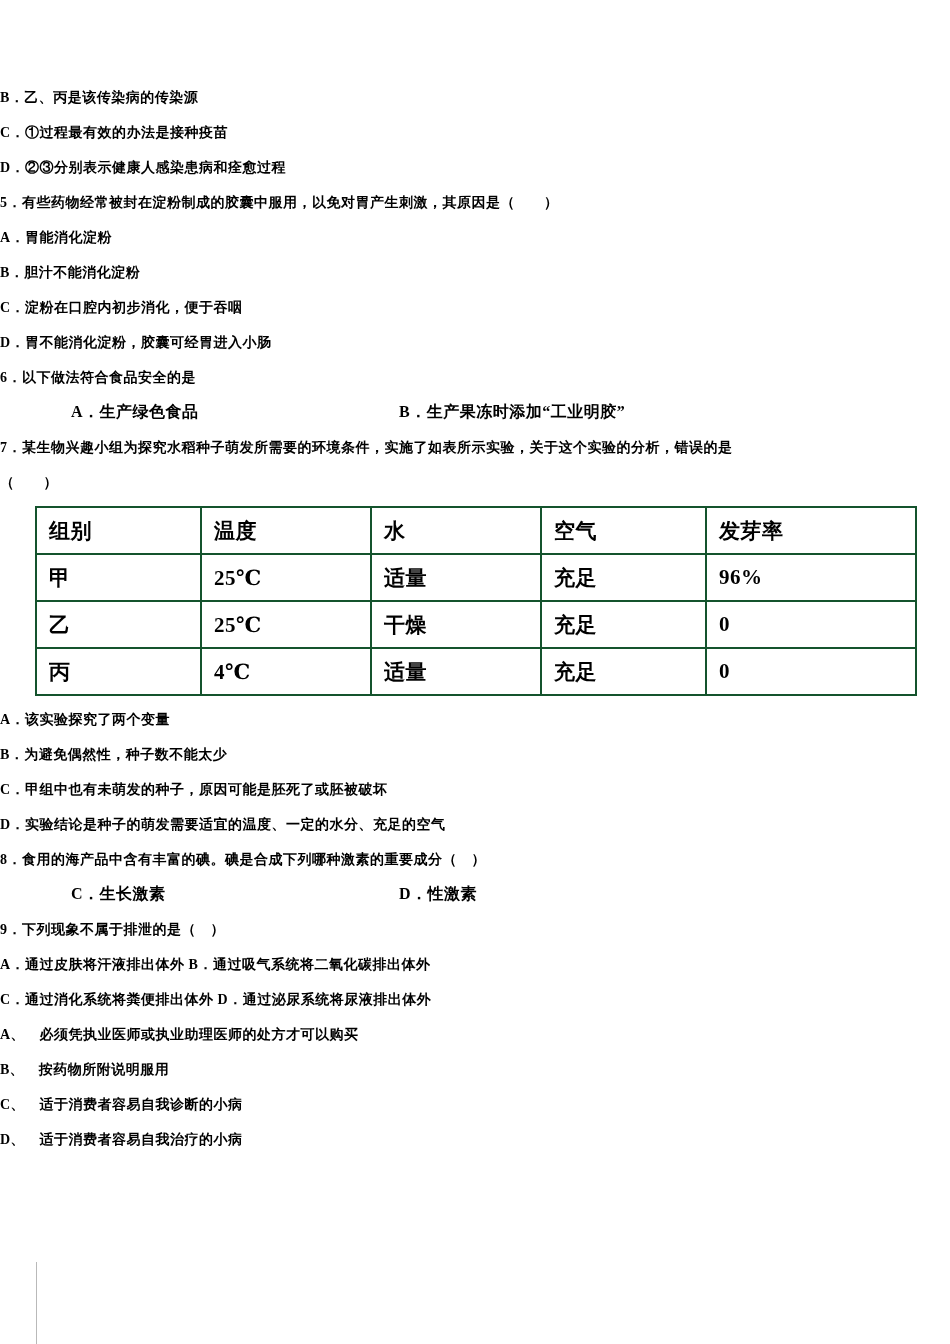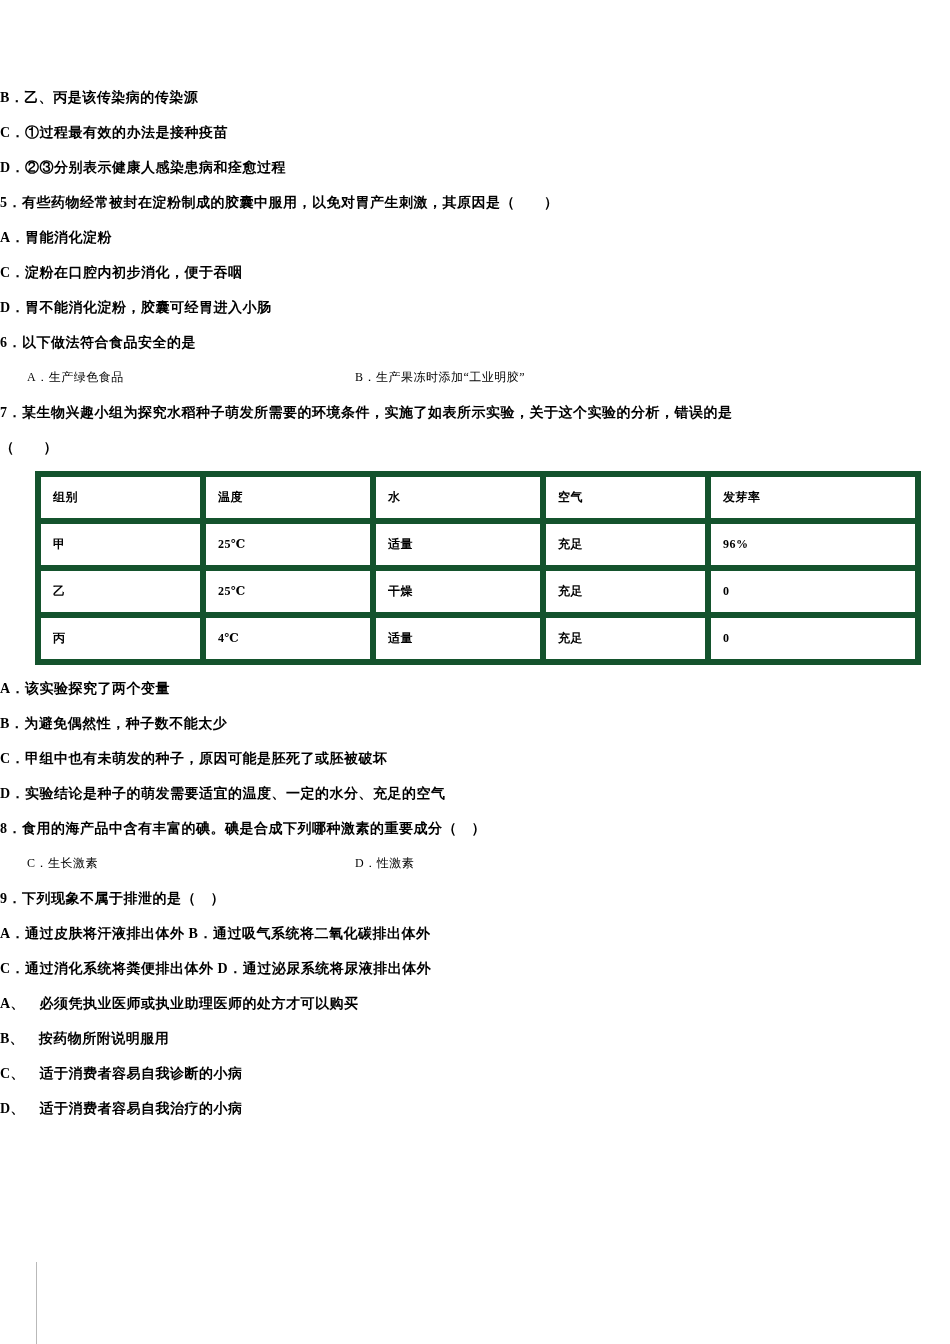--- a/index.html
+++ b/index.html
@@ -24,37 +24,37 @@
     font-size: 14px;
     font-weight: 600;
     letter-spacing: 0.5px;
     white-space: pre;
   }
   .ln2 {
     height: 35px;
     display: grid;
     grid-template-columns: 328px 1fr;
     align-items: center;
-    padding-left: 27px;
-    font-size: 12px;
-    font-weight: 400;
+    padding-left: 71px;
+    font-size: 16px;
+    font-weight: 700;
     letter-spacing: 0.5px;
     white-space: pre;
   }
   table.exp {
     border-collapse: collapse;
     margin: 6px 0 6px 35px;
     width: 880px;
     table-layout: fixed;
   }
   table.exp td {
-    border: 6px solid #14532d;
+    border: 2px solid #14532d;
     height: 47px;
     padding-left: 12px;
-    font-size: 12px;
+    font-size: 21px;
     font-weight: 600;
     vertical-align: middle;
     letter-spacing: 0.5px;
   }
   col.c1 { width: 165px; }
   col.c2 { width: 170px; }
   col.c3 { width: 170px; }
   col.c4 { width: 165px; }
   col.c5 { width: 210px; }
   .margin-line {
@@ -70,20 +70,21 @@
 <body>
 
 <div class="page">
 
   <div class="ln">B．乙、丙是该传染病的传染源</div>
   <div class="ln">C．①过程最有效的办法是接种疫苗</div>
   <div class="ln">D．②③分别表示健康人感染患病和痊愈过程</div>
 
   <div class="ln">5．有些药物经常被封在淀粉制成的胶囊中服用，以免对胃产生刺激，其原因是（　　）</div>
   <div class="ln">A．胃能消化淀粉</div>
+  <div class="ln">B．胆汁不能消化淀粉</div>
   <div class="ln">C．淀粉在口腔内初步消化，便于吞咽</div>
   <div class="ln">D．胃不能消化淀粉，胶囊可经胃进入小肠</div>
 
   <div class="ln">6．以下做法符合食品安全的是</div>
   <div class="ln2">
     <span>A．生产绿色食品</span>
     <span>B．生产果冻时添加“工业明胶”</span>
   </div>
 
   <div class="ln">7．某生物兴趣小组为探究水稻种子萌发所需要的环境条件，实施了如表所示实验，关于这个实验的分析，错误的是</div>

